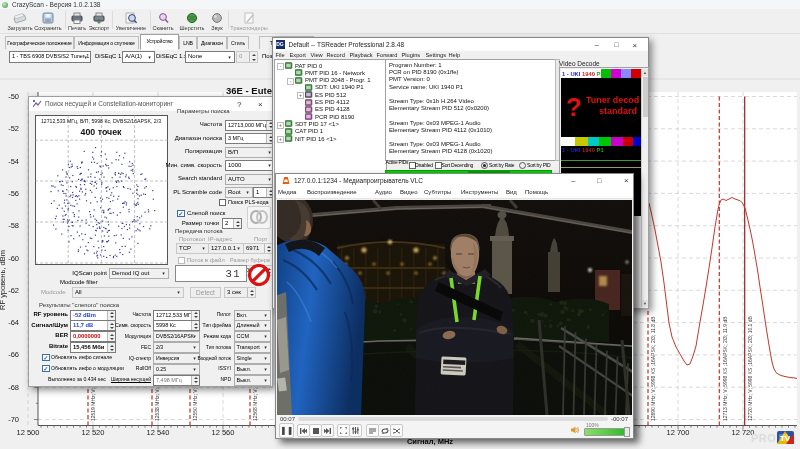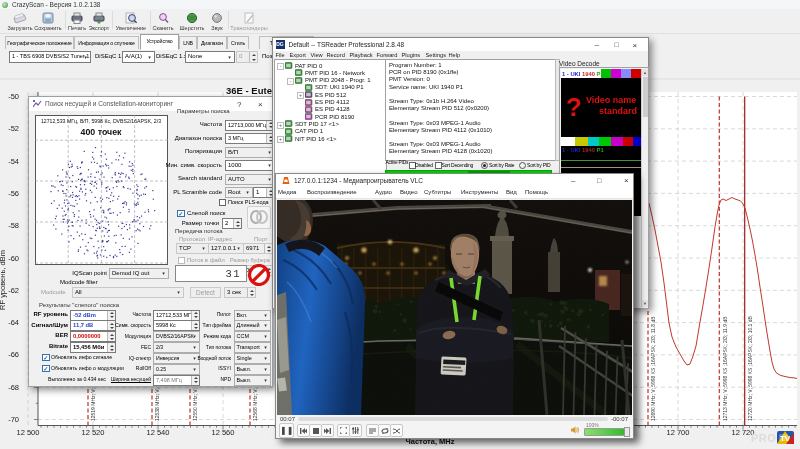--- a/index.html
+++ b/index.html
@@ -320,21 +320,21 @@
     <text x="257.2" y="421.0" font-size="5" fill="#3a3a3a" transform="rotate(-90 257.2 421.0)">12568 MHz; V; 5998 KS ;16APSK; 2/3; 11.8 dB</text>
     <line x1="648.0" y1="96.5" x2="648.0" y2="425.5" stroke="#c03028" stroke-width="1.2" stroke-dasharray="4,2.5"></line>
     <text x="655.2" y="421.0" font-size="5" fill="#3a3a3a" transform="rotate(-90 655.2 421.0)">12690 MHz; V; 5998 KS ;16APSK; 2/3; 11.8 dB</text>
     <line x1="719.3" y1="96.5" x2="719.3" y2="425.5" stroke="#c03028" stroke-width="1.2" stroke-dasharray="4,2.5"></line>
     <text x="726.5" y="421.0" font-size="5" fill="#3a3a3a" transform="rotate(-90 726.5 421.0)">12713 MHz; V; 5998 KS ;16APSK; 2/3; 11.9 dB</text>
     <line x1="744.7" y1="96.5" x2="744.7" y2="425.5" stroke="#9b1b1b" stroke-width="1.2"></line>
     <text x="751.9" y="421.0" font-size="5" fill="#3a3a3a" transform="rotate(-90 751.9 421.0)">12720 MHz; V; 5998 KS ;16APSK; 2/3; 10.1 dB</text>
     <polyline fill="none" stroke="#c0392b" stroke-width="1" points="643.0,202.0 646.0,201.5 649.0,203.0 652.0,216.0 655.0,230.0 658.0,246.0 661.0,262.0 664.0,283.0 666.5,303.0 669.0,323.0 672.0,337.0 676.0,347.0 680.0,354.0 684.0,361.0 687.0,365.0 690.0,364.0 693.0,356.0 696.0,346.0 700.0,322.0 703.0,305.0 706.0,287.0 709.0,268.0 712.0,248.0 715.0,227.0 717.5,212.0 719.0,205.0 721.0,200.0 723.0,199.0 726.0,200.5 729.0,199.0 732.0,197.5 735.0,199.0 738.0,200.0 740.5,201.0 742.5,203.0 745.0,208.0 747.5,218.0 750.0,229.0 752.5,241.0 755.0,255.0 757.5,270.0 760.0,287.0 762.5,303.0 765.0,320.0 767.5,336.0 770.0,351.0 772.0,362.0 774.0,369.0 776.0,372.5 778.0,374.0 781.0,375.5 785.0,376.5 790.0,377.5 795.0,378.0 797.0,378.5"></polyline>
   </svg>
 <div class="abs" style="left:226px;top:85px;font-size:9.5px;font-weight:bold;color:#111;white-space:nowrap;">36E - Eutelsat 36B (36.0E), H+V</div>
-<div class="abs" style="left:60px;top:437px;width:740px;text-align:center;"><span style="font-size:7.5px;font-weight:bold;color:#111;">Частота, MHz</span></div>
+<div class="abs" style="left:60px;top:437px;width:740px;text-align:center;"><span style="font-size:7.5px;font-weight:bold;color:#111;">Сигнал, MHz</span></div>
 <div class="abs" style="left:751px;top:431px;width:46px;height:14px;">
 <span style="position:absolute;left:0;top:1px;font-size:11px;font-weight:bold;color:#dcdcdc;letter-spacing:0.5px;">PRO</span>
 <svg style="position:absolute;left:26px;top:0;" width="17" height="14">
       <rect x="0" y="0" width="17" height="13" rx="2" fill="#2255aa"></rect>
       <path d="M0 13 L8 0 L17 13 Z" fill="#e8b800"></path>
       <path d="M9 13 L17 2 L17 13 Z" fill="#cc2222"></path>
       <rect x="2" y="3" width="9" height="7" rx="1" fill="#fff" opacity="0.25"></rect>
       <text x="8" y="10" font-size="8" font-weight="bold" fill="#fff" text-anchor="middle">TV</text>
     </svg>
 </div>
@@ -968,21 +968,21 @@
       <svg class="abs" style="left:1px;top:1px;" width="80" height="9">
 <rect x="0" y="0" width="80" height="9" fill="#fff"></rect>
 <rect x="40" y="0" width="10" height="9" fill="#00c000"></rect>
         <rect x="50" y="0" width="10" height="9" fill="#d000d0"></rect>
 <rect x="60" y="0" width="10" height="9" fill="#8888ff"></rect>
         <rect x="70" y="0" width="10" height="9" fill="#d00000"></rect>
 <text x="1" y="7" font-size="5.8" font-weight="bold" fill="#2222cc">1 - UKI <tspan fill="#cc2222">1940</tspan>  <tspan fill="#22aa22">P1</tspan></text>
 </svg>
       <div class="abs" style="left:1px;top:10px;width:80px;height:59px;background:#000;overflow:hidden;">
  <div class="abs" style="left:5px;top:14px;font-size:26px;font-weight:bold;color:#e01010;">?</div>
- <div class="abs" style="left:25px;top:17px;font-size:9px;font-weight:bold;color:#e01010;white-space:nowrap;">Video name</div>
+ <div class="abs" style="left:25px;top:17px;font-size:9px;font-weight:bold;color:#e01010;white-space:nowrap;">Tuner decod</div>
  <div class="abs" style="left:38px;top:28px;font-size:9px;font-weight:bold;color:#e01010;">standard</div>
 </div>
       <svg class="abs" style="left:1px;top:69px;" width="80" height="9">
 <rect x="0" y="0" width="14" height="9" fill="#ffffff"></rect>
         <rect x="14" y="0" width="13" height="9" fill="#c8c800"></rect>
 <rect x="27" y="0" width="11" height="9" fill="#00c8c8"></rect>
         <rect x="38" y="0" width="12" height="9" fill="#00c800"></rect>
 <rect x="50" y="0" width="12" height="9" fill="#c800c8"></rect>
         <rect x="62" y="0" width="10" height="9" fill="#c80000"></rect>
 <rect x="72" y="0" width="8" height="9" fill="#0000c8"></rect>

